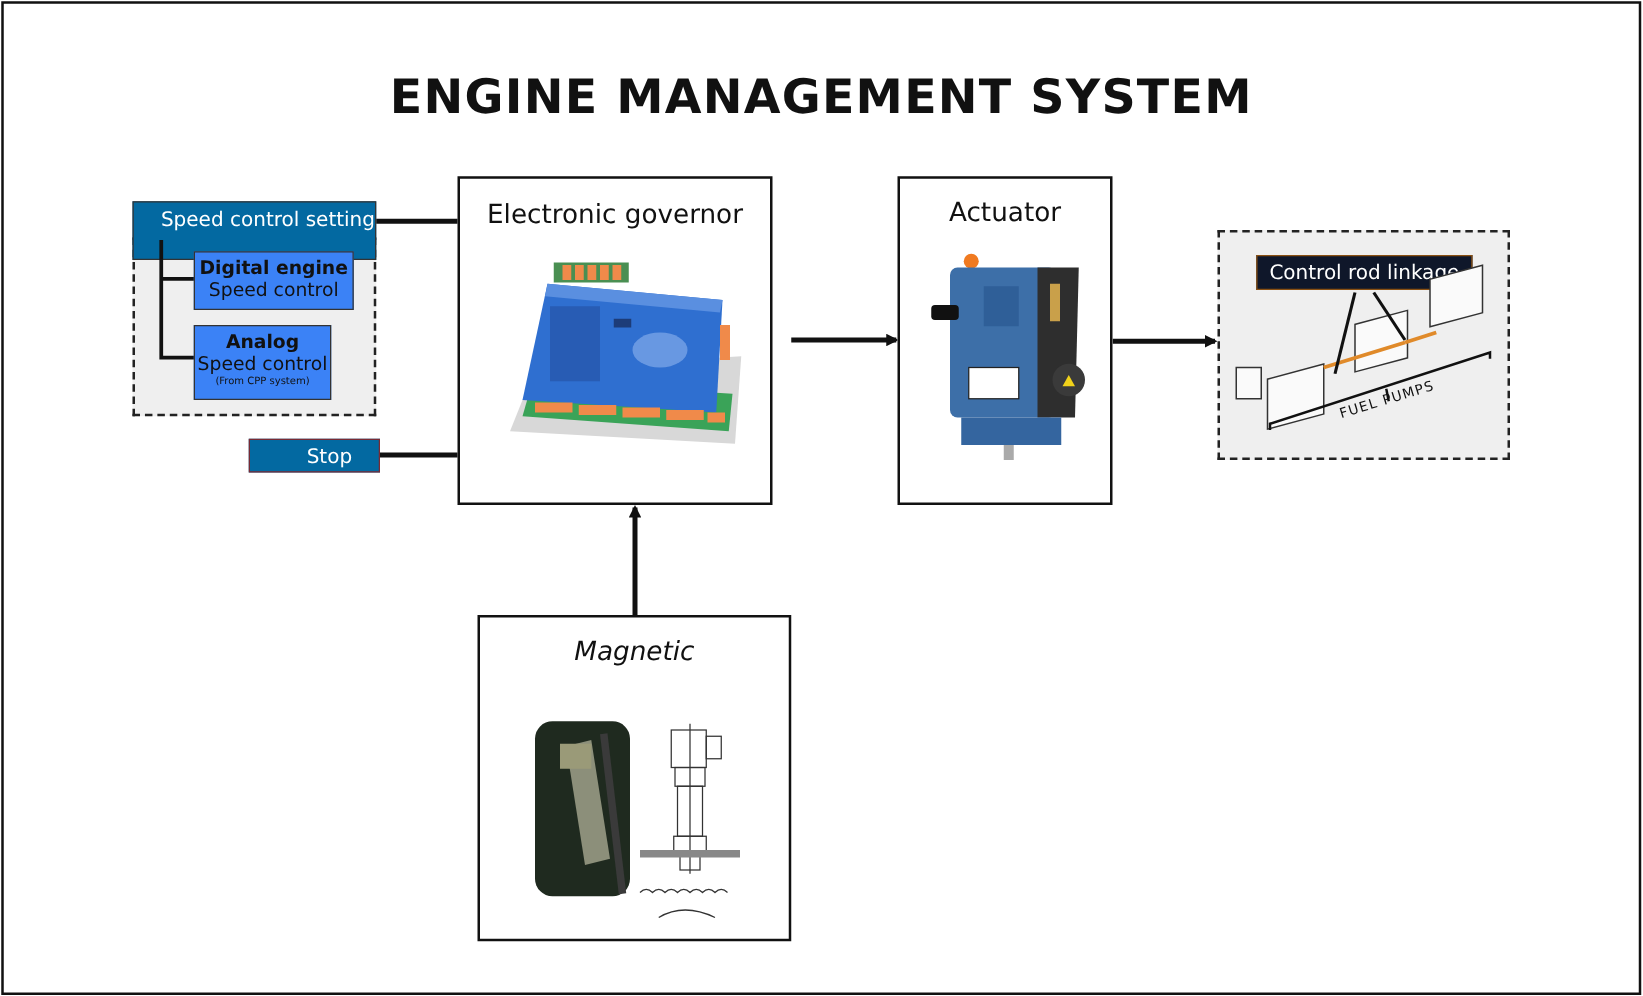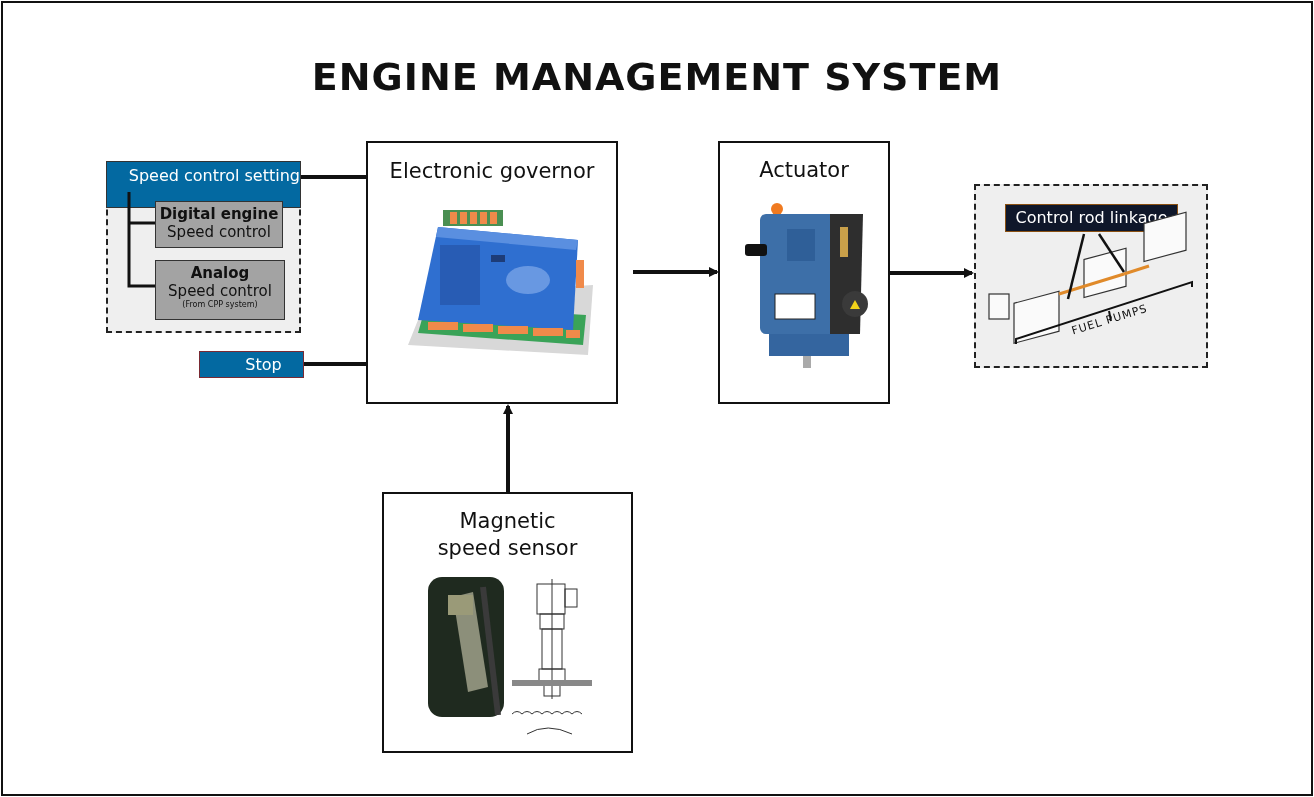--- a/index.html
+++ b/index.html
@@ -3,41 +3,41 @@
 <meta charset="utf-8">
 <style>
   html,body{margin:0;padding:0;background:#fff;}
   body{width:1314px;height:797px;position:relative;overflow:hidden;font-family:"DejaVu Sans",sans-serif;}
   .frame{position:absolute;left:1px;top:1px;width:1308px;height:791px;border:2px solid #111;box-sizing:content-box;}
   .title{position:absolute;left:0;width:1314px;top:55px;text-align:center;font-size:38px;font-weight:bold;letter-spacing:1px;color:#111;}
   .box{position:absolute;border:2px solid #111;background:#fff;box-sizing:border-box;}
   .box-title{position:absolute;left:0;right:0;text-align:center;font-size:21px;color:#111;line-height:27px;}
   .dashed{position:absolute;border:2px dashed #222;background:#efefef;box-sizing:border-box;}
   .label{position:absolute;color:#fff;font-size:16px;text-align:center;box-sizing:border-box;line-height:25px;}
-  .sub{position:absolute;border:1.5px solid #333;background:#a3a3a3;text-align:center;box-sizing:border-box;color:#111;}
+  .sub{position:absolute;border:1.5px solid #333;background:#3b82f6;text-align:center;box-sizing:border-box;color:#111;}
   svg{position:absolute;overflow:visible;}
 </style>
 </head>
 <body>
 
 <div class="frame"></div>
 
 <div class="title">ENGINE MANAGEMENT SYSTEM</div>
 
 <div class="dashed" style="left:106px;top:190px;width:195px;height:143px;"></div>
 <div class="label" style="left:106px;top:161px;width:195px;height:47px;background:#0369a1;border:1.5px solid #333;line-height:28px;text-align:right;">Speed control setting</div>
 <svg style="left:0;top:0;" width="1314" height="797">
   <polyline points="129,192 129,286 157,286" fill="none" stroke="#111" stroke-width="3"></polyline>
   <line x1="129" y1="223" x2="157" y2="223" stroke="#111" stroke-width="3"></line>
 </svg>
 <div class="sub" style="left:155px;top:201px;width:128px;height:47px;">
   <div style="font-size:15px;font-weight:bold;margin-top:3px;">Digital engine</div>
   <div style="font-size:15px;">Speed control</div>
 </div>
-<div class="sub" style="left:155px;top:260px;width:130px;height:60px;">
+<div class="sub" style="left:155px;top:260px;width:110px;height:60px;">
   <div style="font-size:15px;font-weight:bold;margin-top:3px;">Analog</div>
   <div style="font-size:15px;">Speed control</div>
   <div style="font-size:8px;">(From CPP system)</div>
 </div>
 
 <div class="label" style="left:199px;top:351px;width:105px;height:27px;background:#0369a1;border:1px solid #7a2a33;padding-left:24px;">Stop signal</div>
 
 <svg style="left:0;top:0;" width="1314" height="797">
   <defs>
     <marker id="ah" markerWidth="10" markerHeight="10" refX="8" refY="5" orient="auto" markerUnits="userSpaceOnUse">
@@ -88,23 +88,22 @@
     <circle cx="110" cy="105" r="13" fill="#3a3a3a"></circle>
     <polygon points="105,110 110,101 115,110" fill="#f1d21a"></polygon>
     <rect x="0" y="45" width="22" height="12" rx="3" fill="#111"></rect>
     <rect x="42" y="30" width="28" height="32" fill="#2f5f98"></rect>
     <rect x="30" y="95" width="40" height="25" fill="#fff" stroke="#222"></rect>
     <rect x="24" y="135" width="80" height="22" fill="#34659f"></rect>
     <rect x="58" y="157" width="8" height="12" fill="#aaa"></rect>
   </svg>
 </div>
 
-<div class="box" style="left:382px;top:492px;width:251px;height:261px;">
+<div class="box" style="left:382px;top:492px;width:251px;height:261px;font-style:italic;">
   <div class="box-title" style="top:14px;">Magnetic</div>
-  <div class="box-title" style="top:41px;">speed sensor</div>
   <svg style="left:44px;top:83px;" width="76" height="140" viewBox="0 0 76 140">
     <rect x="0" y="0" width="76" height="140" rx="14" fill="#1f2a1f"></rect>
     <polygon points="25,20 45,15 60,110 40,115" fill="#8c8f7a"></polygon>
     <rect x="20" y="18" width="25" height="20" fill="#9a9a78"></rect>
     <line x1="55" y1="10" x2="70" y2="138" stroke="#3a3a3a" stroke-width="6"></line>
   </svg>
   <svg style="left:128px;top:80px;" width="90" height="165" viewBox="0 0 90 165">
     <g fill="none" stroke="#333" stroke-width="1">
       <rect x="25" y="10" width="28" height="30"></rect>
       <rect x="53" y="15" width="12" height="18"></rect>

